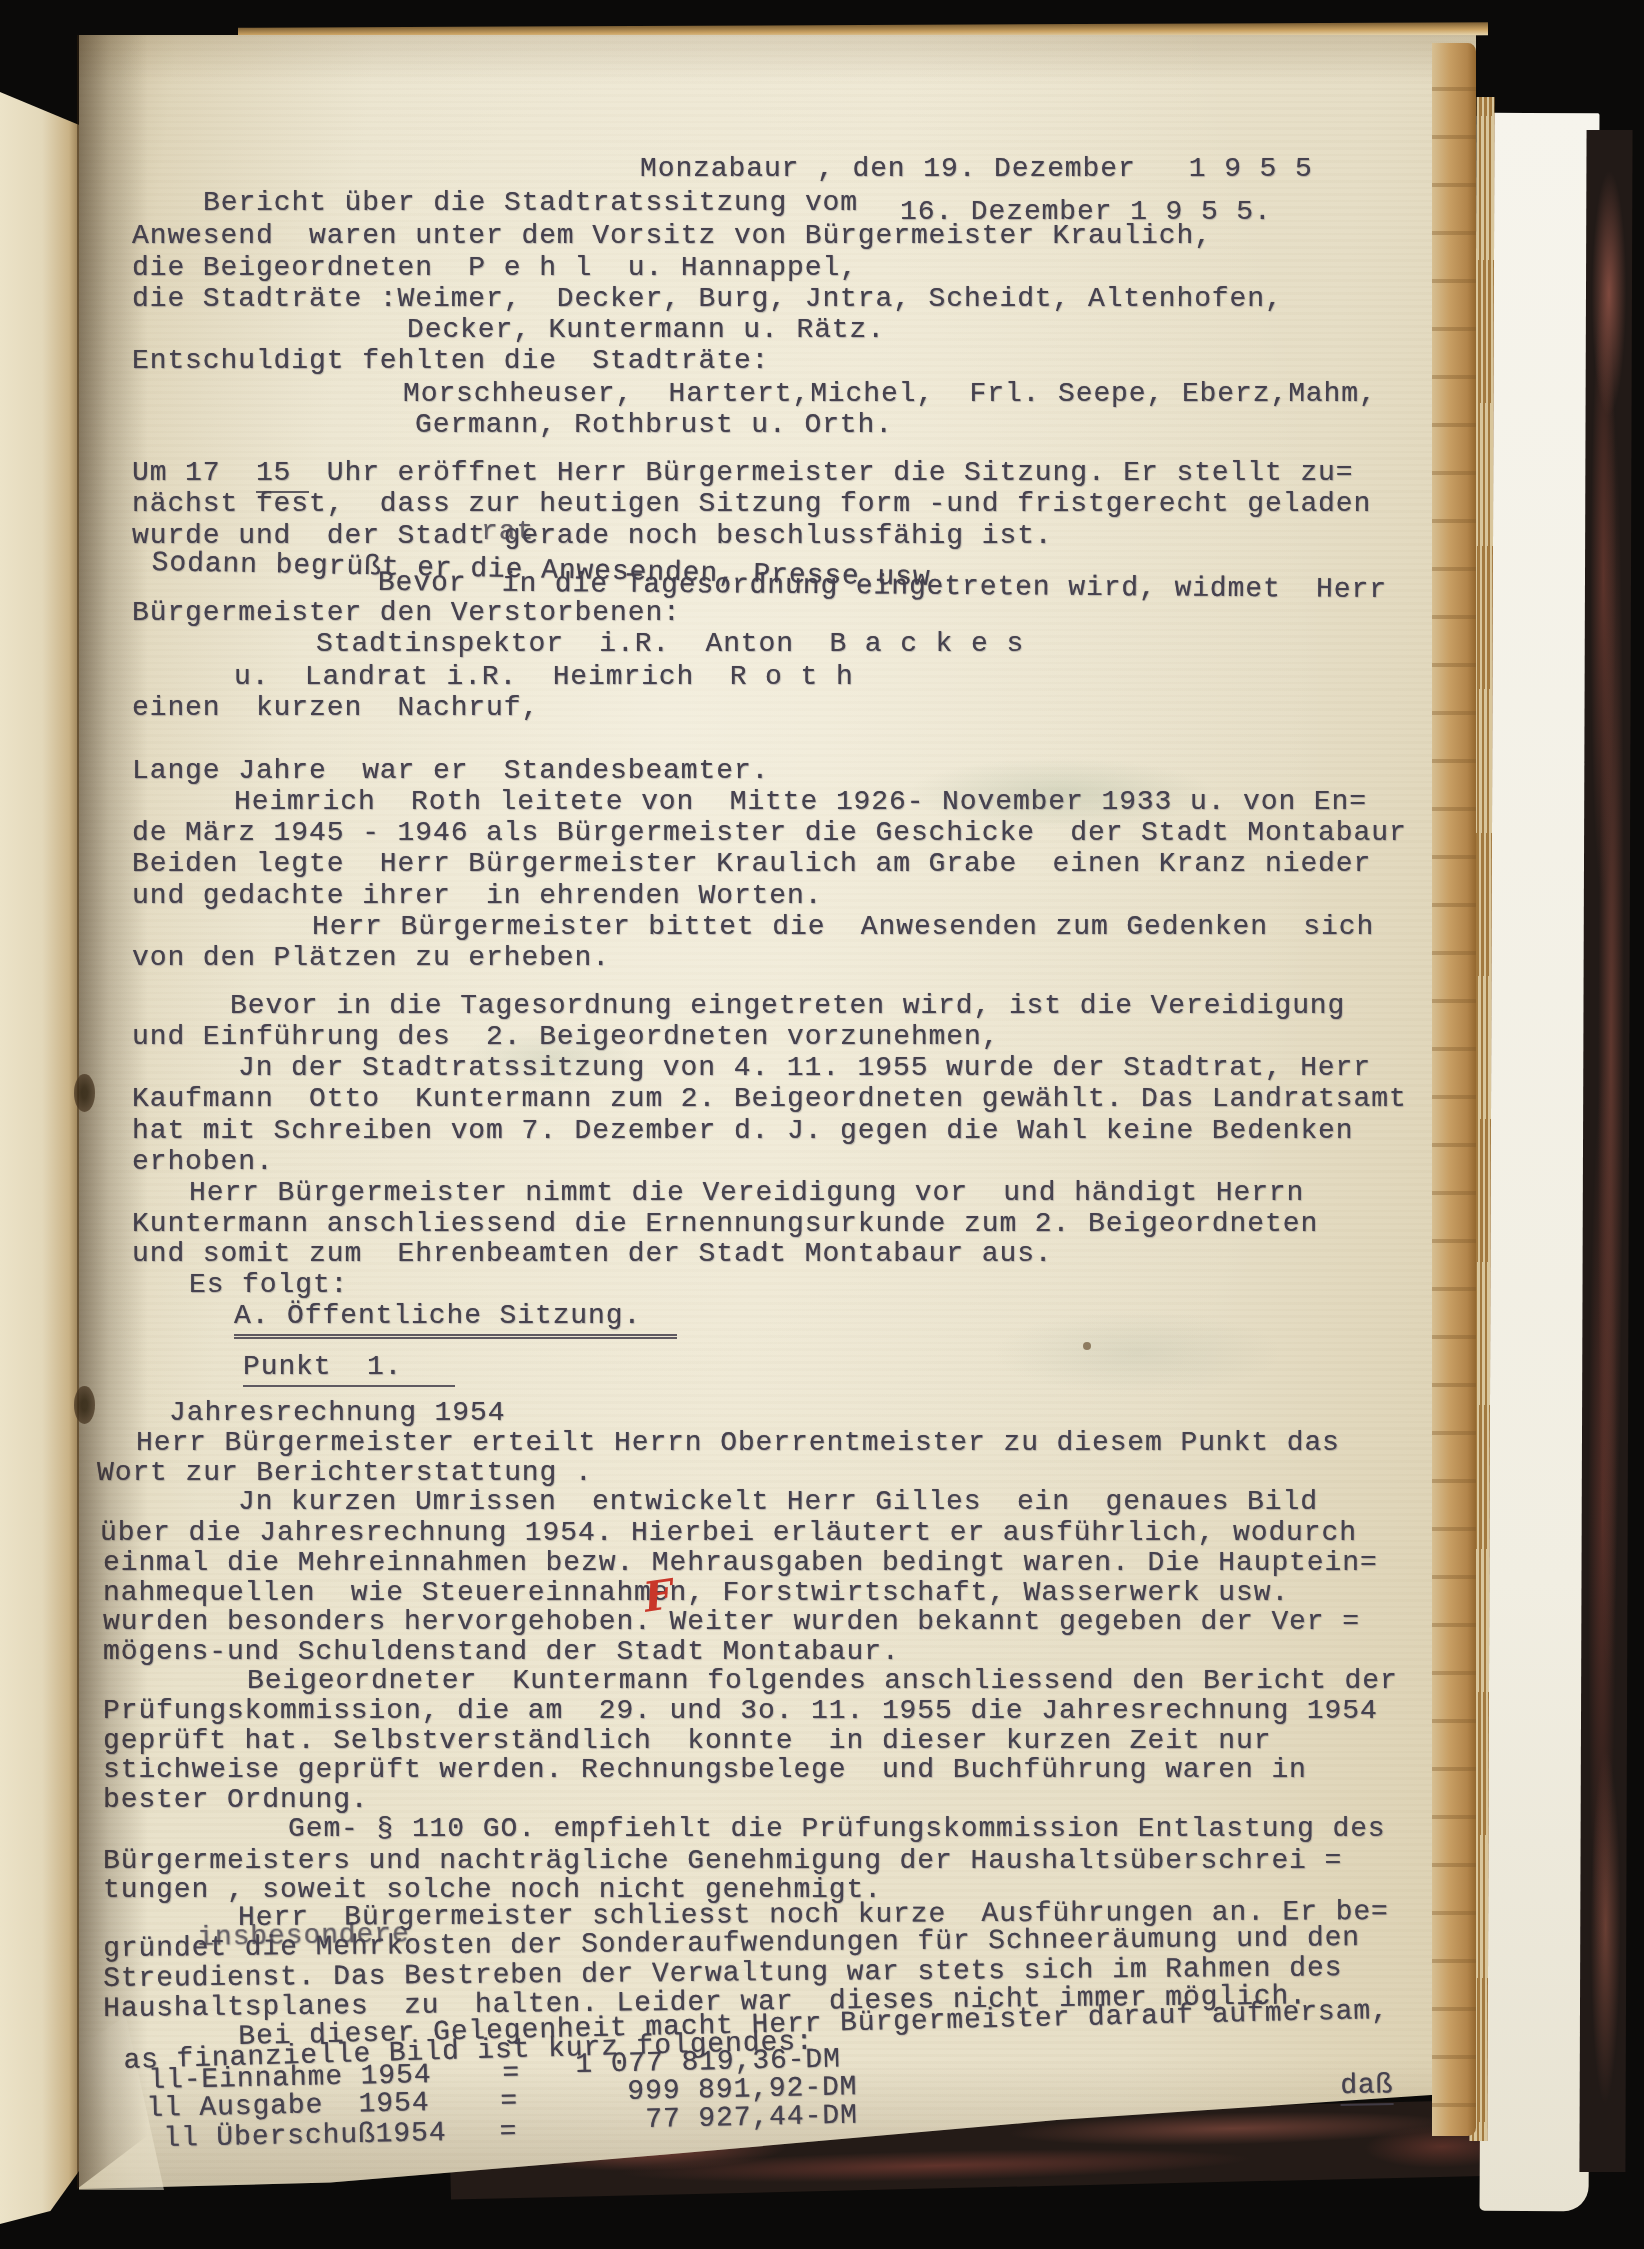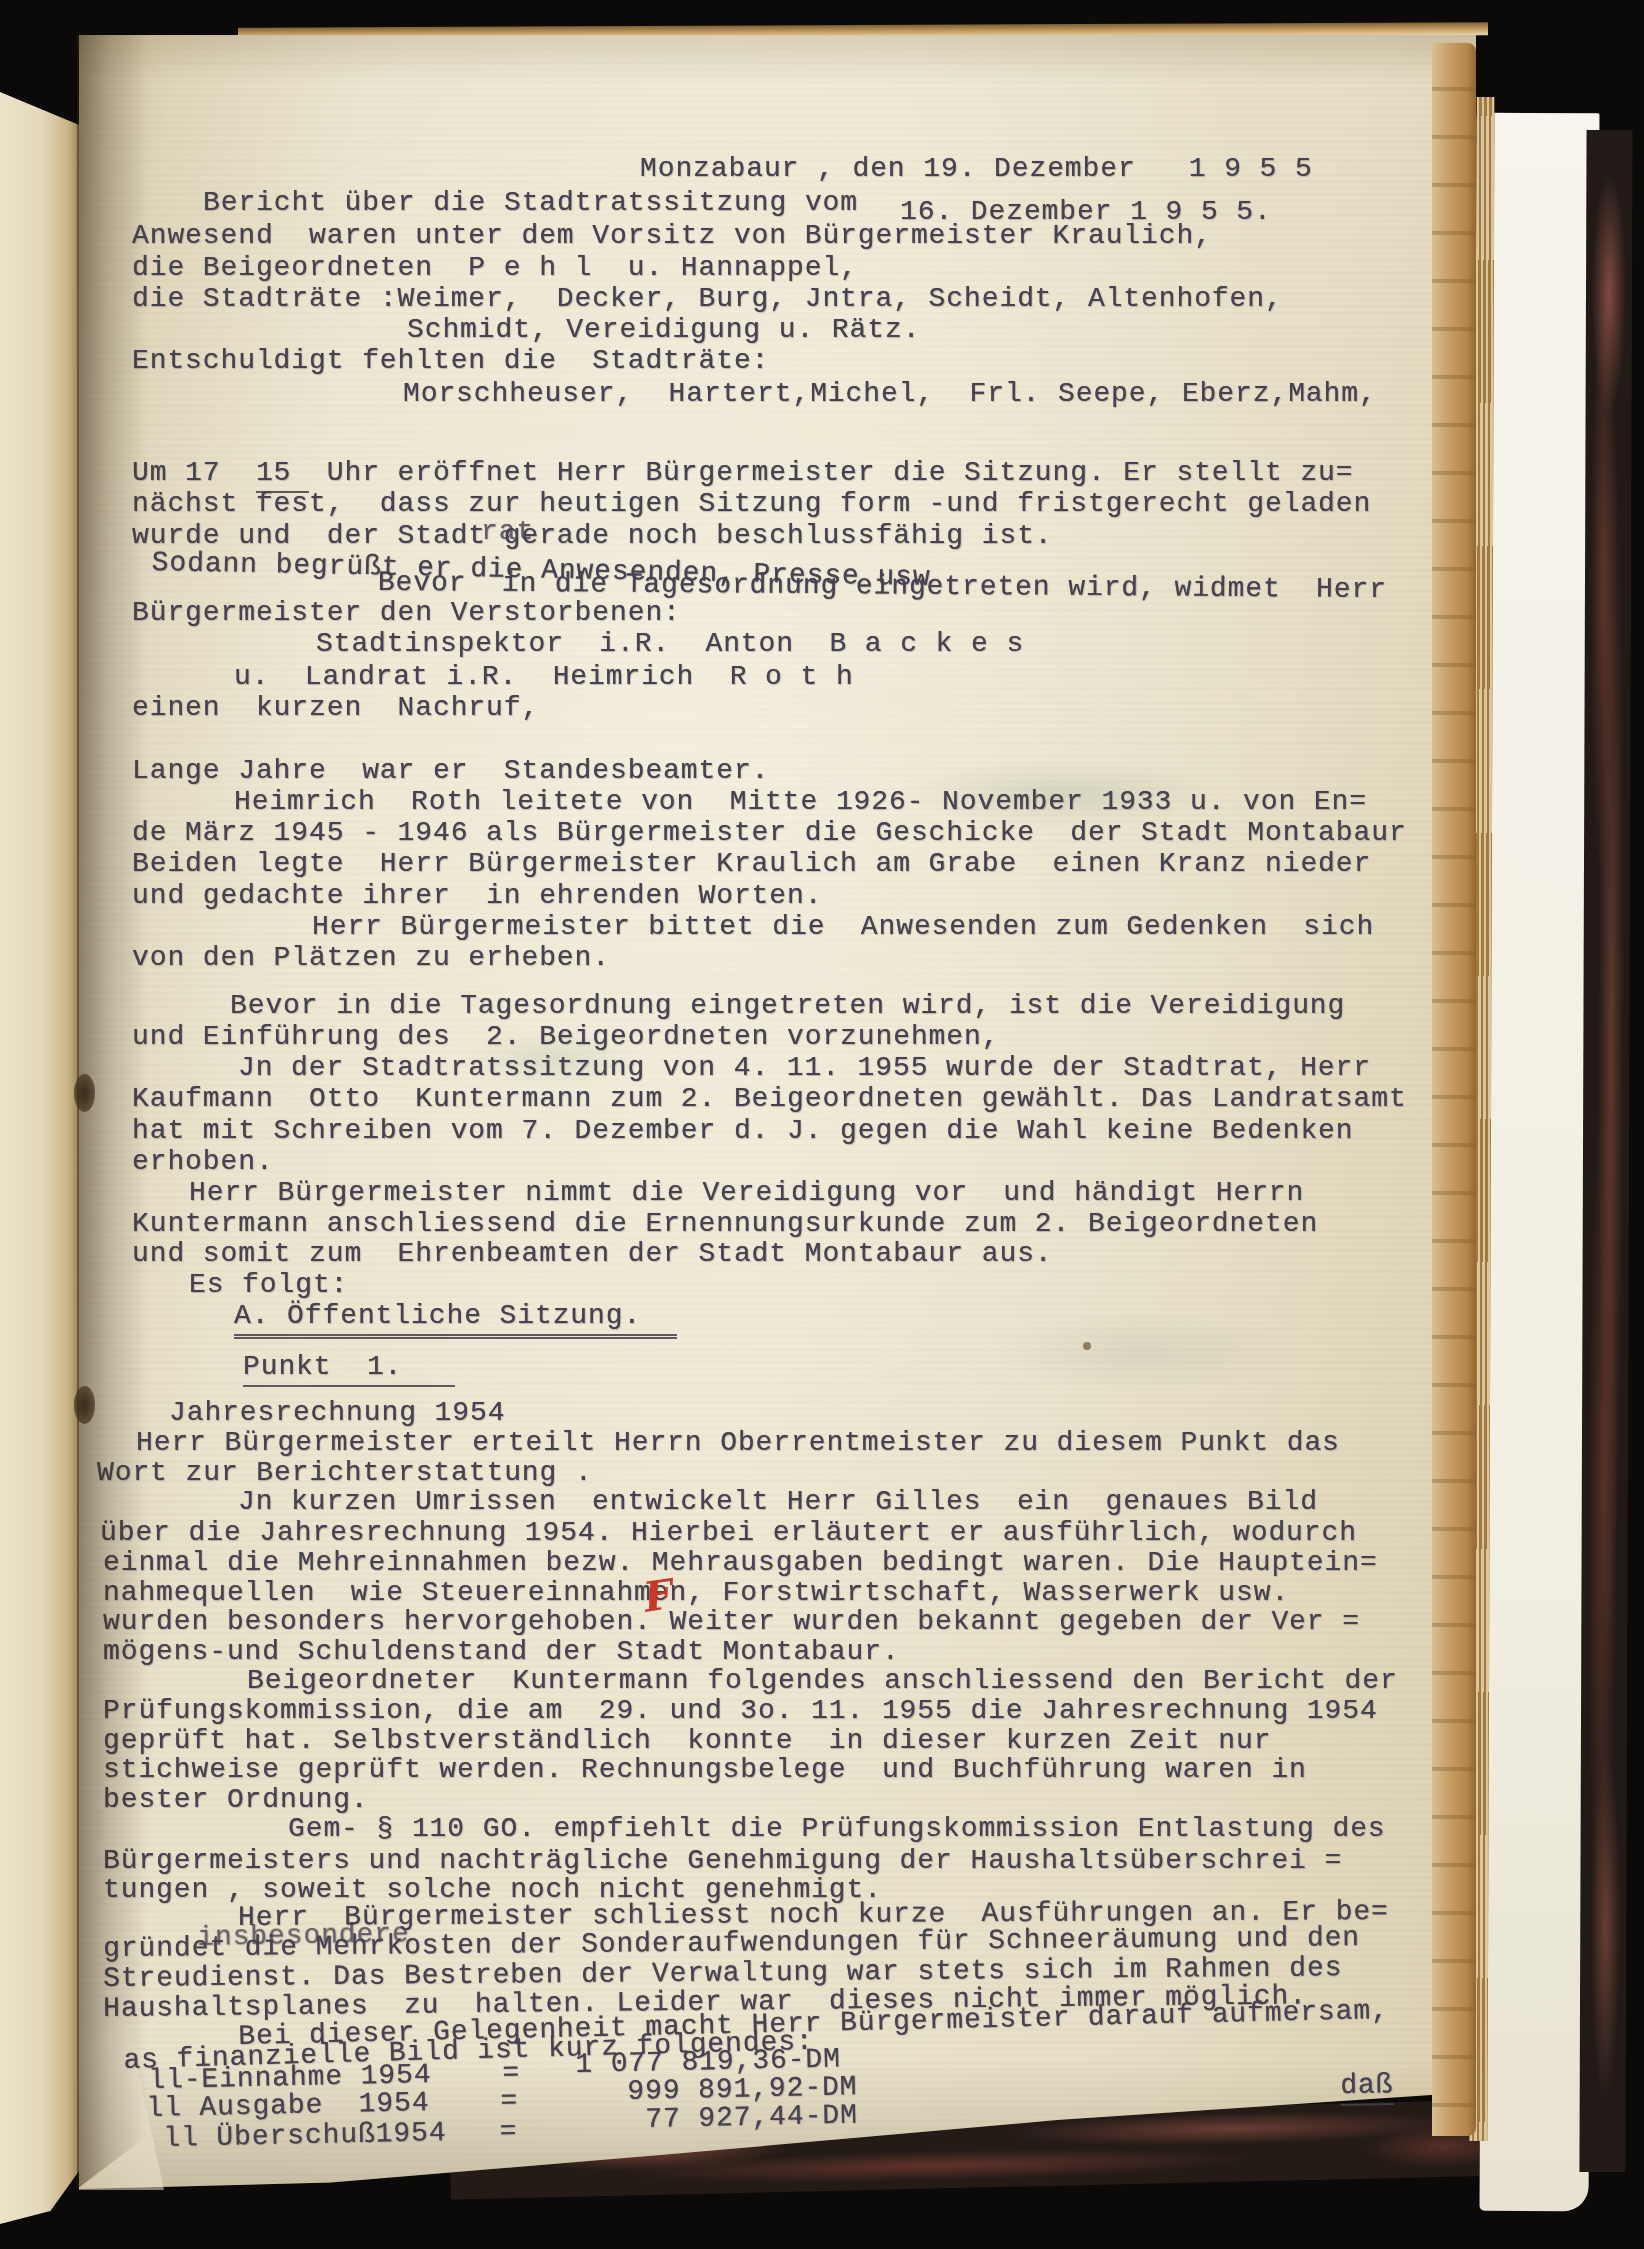--- a/index.html
+++ b/index.html
@@ -91,23 +91,24 @@
   <div class="stain s2"></div>
   <div class="stain s3"></div>
   <div class="dot"></div>
   <div id="lines-layer">
       <div class="tl" style="left: 640px; top: 153px;">Monzabaur , den 19. Dezember   1 9 5 5</div>
       <div class="tl" style="left: 203px; top: 187px;">Bericht über die Stadtratssitzung vom</div>
       <div class="tl" style="left: 892px; top: 196px; margin-left: 8px;">16. Dezember 1 9 5 5.</div>
       <div class="tl" style="left: 132px; top: 220px;">Anwesend  waren unter dem Vorsitz von Bürgermeister Kraulich,</div>
       <div class="tl" style="left: 132px; top: 252px;">die Beigeordneten  P e h l  u. Hannappel,</div>
       <div class="tl" style="left: 132px; top: 283px;">die Stadträte :Weimer,  Decker, Burg, Jntra, Scheidt, Altenhofen,</div>
-      <div class="tl" style="left: 407px; top: 314px;">Schmidt, Vereidigung u. Rätz.</div>
+      <div class="tl" style="left: 407px; top: 314px;">Decker, Kuntermann u. Rätz.</div>
       <div class="tl" style="left: 132px; top: 345px;">Entschuldigt fehlten die  Stadträte:</div>
       <div class="tl" style="left: 403px; top: 378px;">Morschheuser,  Hartert,Michel,  Frl. Seepe, Eberz,Mahm,</div>
+      <div class="tl" style="left: 415px; top: 409px;">Germann, Rothbrust u. Orth.</div>
       <div class="tl" style="left: 132px; top: 457px;"><span>Um 17  </span><span class="u1">15 </span><span> Uhr eröffnet Herr Bürgermeister die Sitzung. Er stellt zu=</span></div>
       <div class="tl" style="left: 132px; top: 488px;">nächst fest,  dass zur heutigen Sitzung form -und fristgerecht geladen</div>
       <div class="tl" style="left: 132px; top: 520px;">wurde und  der Stadt gerade noch beschlussfähig ist.</div>
       <div class="tl overtype" style="left: 481px; top: 516px;">rat</div>
       <div class="tl" style="left: 152px; top: 547px; transform: rotate(1.1deg);">Sodann begrüßt er die Anwesenden, Presse usw</div>
       <div class="tl" style="left: 378px; top: 567px; transform: rotate(0.4deg);">Bevor  in die Tagesordnung eingetreten wird, widmet  Herr</div>
       <div class="tl" style="left: 132px; top: 597px;">Bürgermeister den Verstorbenen:</div>
       <div class="tl" style="left: 316px; top: 628px;">Stadtinspektor  i.R.  Anton  B a c k e s</div>
       <div class="tl" style="left: 234px; top: 661px;">u.  Landrat i.R.  Heimrich  R o t h</div>
       <div class="tl" style="left: 132px; top: 692px;">einen  kurzen  Nachruf,</div>

